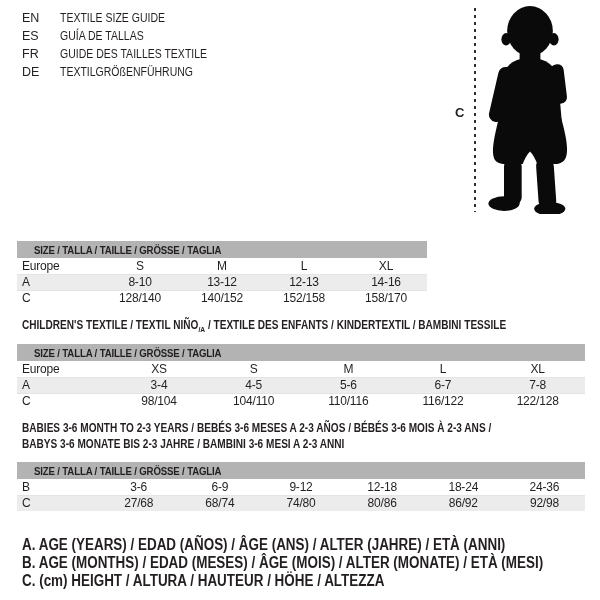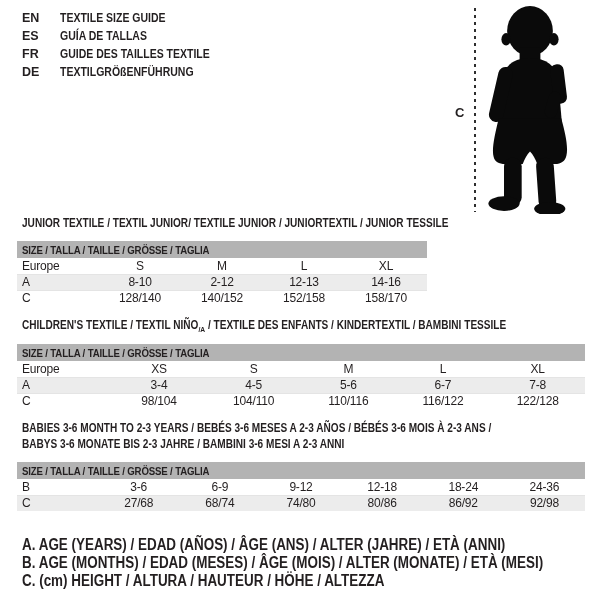--- a/index.html
+++ b/index.html
@@ -5,21 +5,21 @@
   * { margin:0; padding:0; box-sizing:border-box; }
   html,body { background:#ffffff; }
   .page {
     position:relative; width:600px; height:600px; background:#ffffff;
     font-family:"Liberation Sans", sans-serif; color:#231f20; overflow:hidden;
   }
   .cond { display:inline-block; transform:scaleX(0.84); transform-origin:0 50%; white-space:nowrap; }
 
   
   .lang-block { position:absolute; left:22px; top:9px; }
-  .lang-row { height:18px; display:flex; align-items:center; font-weight:bold; font-size:12.5px; }
+  .lang-row { height:18px; display:flex; align-items:center; font-weight:normal; font-size:12.5px; }
   .lang-code { width:38px; flex:0 0 38px; }
 
   
   .measure-line {
     position:absolute; left:474px; top:8px; width:2px; height:204px;
     background:repeating-linear-gradient(to bottom, #2e2e2e 0 3px, transparent 3px 7px);
   }
   .measure-label { position:absolute; left:455px; top:105px; font-weight:bold; font-size:13px; }
   .toddler { position:absolute; left:478px; top:4px; }
 
@@ -27,21 +27,21 @@
   .tbl-title { position:absolute; left:22px; font-weight:bold; font-size:12px; line-height:15.5px; }
   .sub { font-size:8px; vertical-align:sub; }
 
   
   table.tbl { position:absolute; left:17px; border-collapse:collapse; table-layout:fixed; font-size:12px; }
   .tbl-junior  { top:241px; width:410px; }
   .tbl-children{ top:344px; width:568px; }
   .tbl-babies  { top:462px; width:568px; }
   table.tbl td { height:16px; padding:0; text-align:center; vertical-align:middle; letter-spacing:-0.2px; }
   table.tbl td.lbl { width:58px; text-align:left; padding-left:5px; }
-  tr.band td { background:#b3b3b3; font-weight:bold; text-align:left; padding-left:5px; height:17px; font-size:11.5px; }
+  tr.band td { background:#b3b3b3; font-weight:bold; text-align:left; padding-left:17px; height:17px; font-size:11.5px; }
   tr.shade td { background:#ececec; }
   tr.r + tr.r td { border-top:1px solid #e4e4e4; }
 
   
   .notes { position:absolute; left:22px; top:536px; }
   .note-row { height:18px; font-weight:bold; font-size:16px; }
 </style>
 </head>
 <body>
 
@@ -79,39 +79,36 @@
       <rect x="71" y="58" width="13" height="38" rx="6" transform="rotate(-7 77 77)"></rect>
       <rect x="66" y="84" width="12" height="26" rx="6" transform="rotate(16 72 97)"></rect>
       <path d="M20,110 C16,126 13,140 15,147 C16,152 20,154 26,154 L43,154 C45,149 47,145 50,142 C53,145 55,149 57,154 L74,154 C80,154 84,151 85,146 C87,138 84,124 80,110 Z"></path>
       <rect x="25" y="148" width="17" height="46" rx="8"></rect>
       <rect x="57" y="148" width="17" height="50" rx="8" transform="rotate(-4 65 172)"></rect>
       <ellipse cx="25" cy="192" rx="15" ry="7"></ellipse>
       <ellipse cx="69" cy="197" rx="15" ry="6.5"></ellipse>
     </g>
   </svg>
 
-  <div class="tbl-title" style="top:216px">
-    <span class="cond">JUNIOR TEXTILE / TEXTIL JUNIOR/ TEXTILE JUNIOR / JUNIORTEXTIL / JUNIOR TESSILE</span>
-  </div>
   <table class="tbl tbl-junior">
     <tbody>
         <tr class="band">
       <td colspan="5"><span class="cond">SIZE / TALLA / TAILLE / GRÖSSE / TAGLIA</span></td>
     </tr>
     <tr class="r">
       <td class="lbl">Europe</td>
       <td>S</td>
       <td>M</td>
       <td>L</td>
       <td>XL</td>
     </tr>
     <tr class="r shade">
       <td class="lbl">A</td>
       <td>8-10</td>
-      <td>2-12</td>
+      <td>13-12</td>
       <td>12-13</td>
       <td>14-16</td>
     </tr>
     <tr class="r">
       <td class="lbl">C</td>
       <td>128/140</td>
       <td>140/152</td>
       <td>152/158</td>
       <td>158/170</td>
     </tr>

